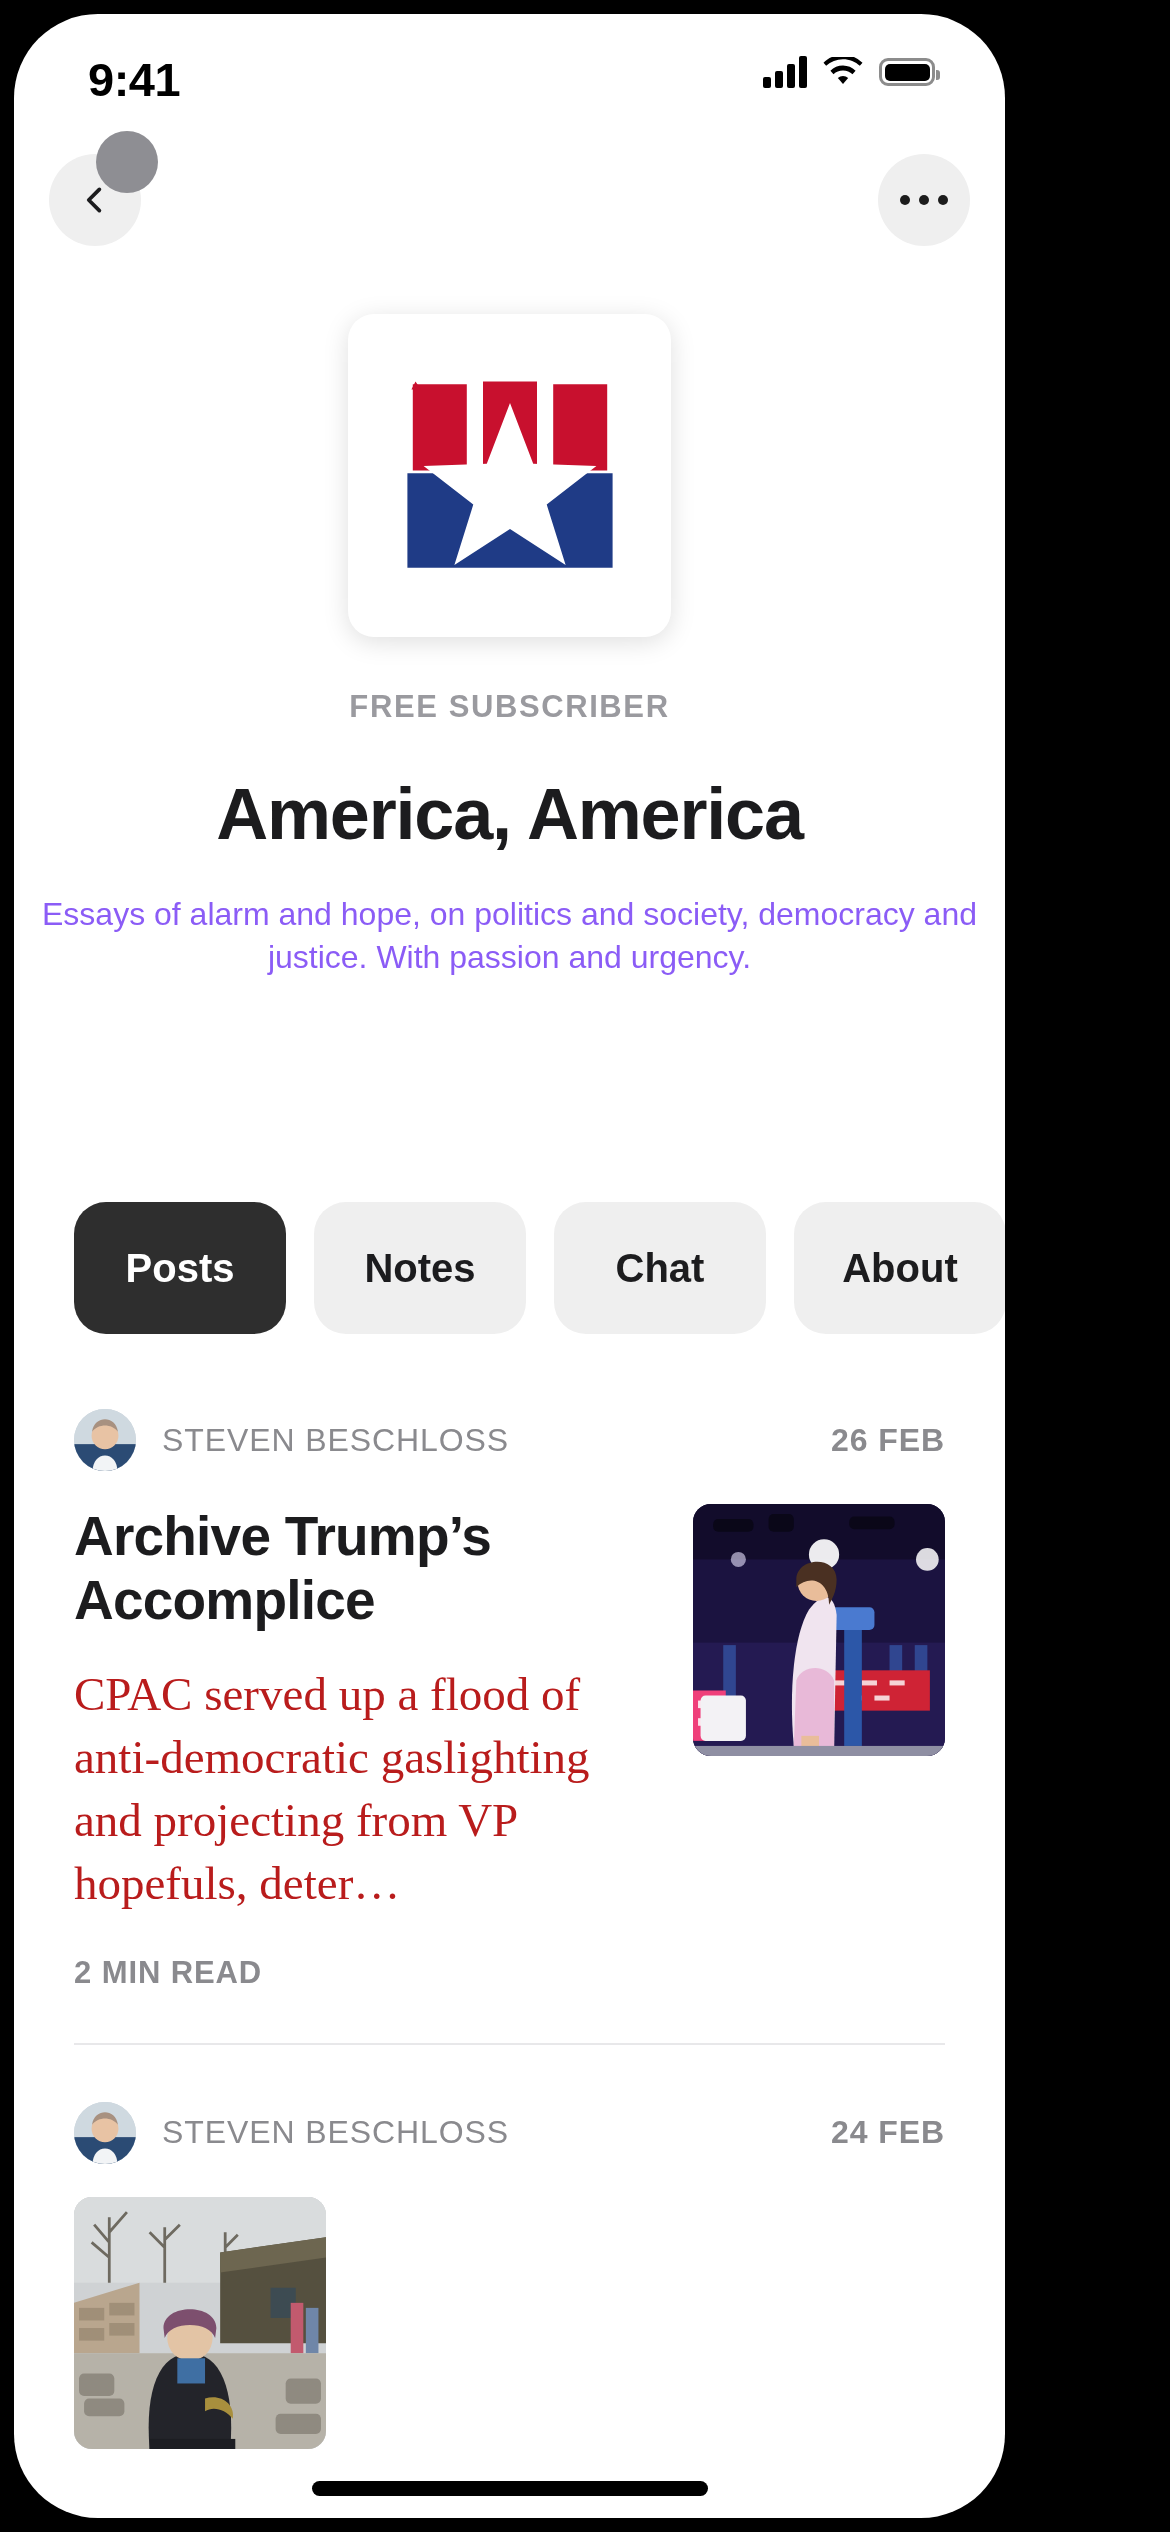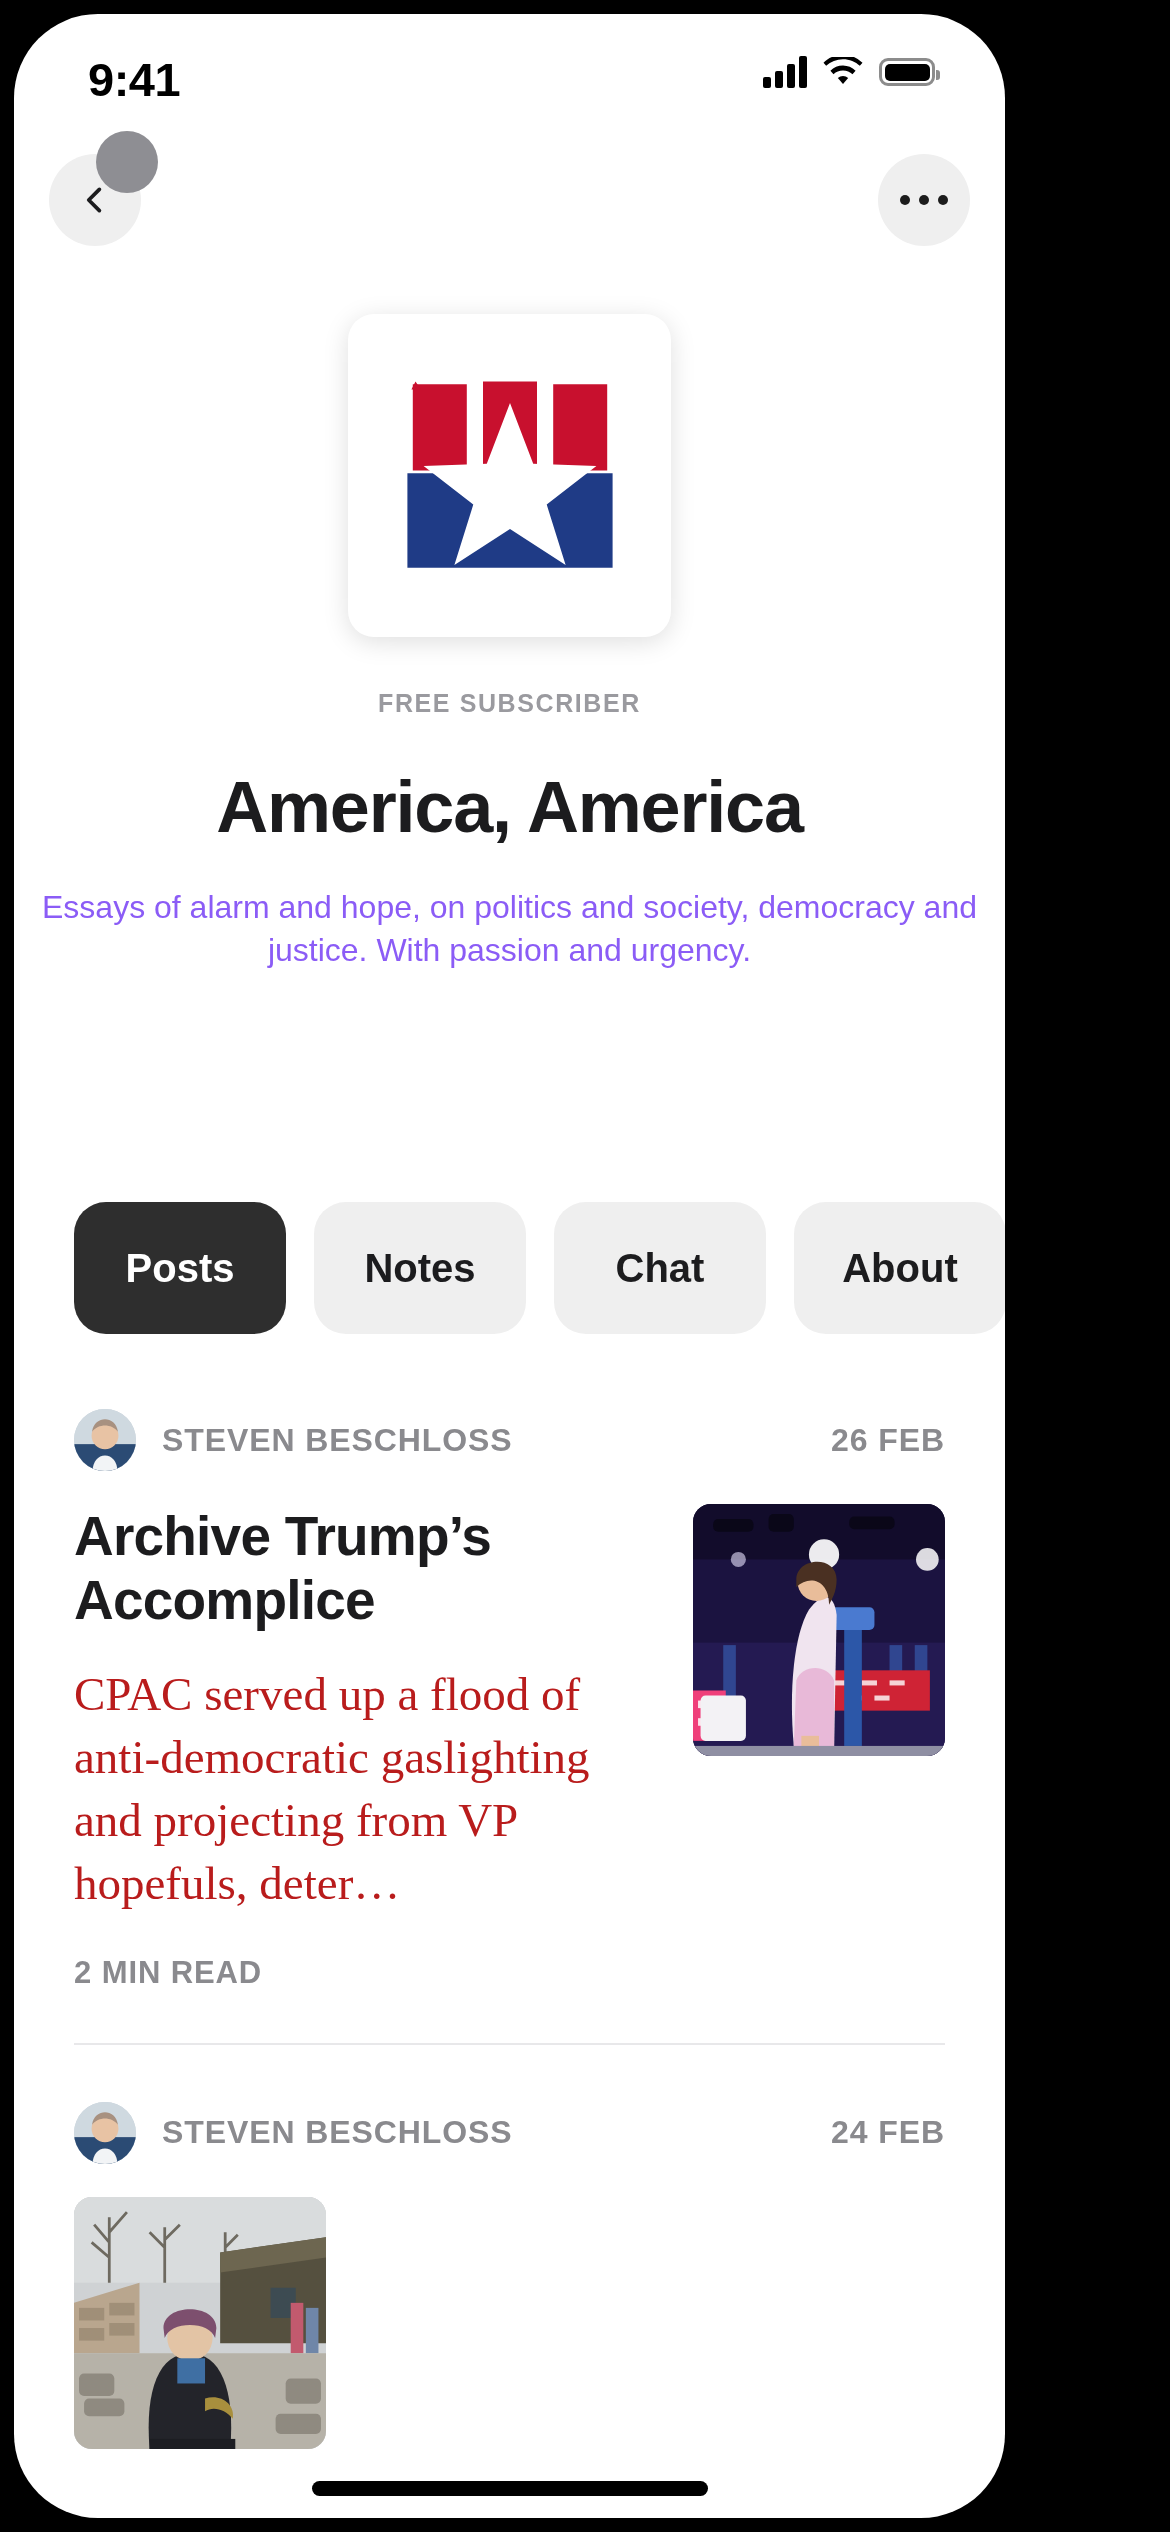--- a/index.html
+++ b/index.html
@@ -83,21 +83,21 @@
     width:323px; height:323px; margin:0 auto;
     background:#fff; border-radius:26px;
     box-shadow:0 5px 26px rgba(0,0,0,.13);
     display:flex; align-items:center; justify-content:center;
     overflow:hidden;
   }
   .logo-card svg { width:270px; height:270px; display:block; }
 
   .subscriber-label {
     margin-top:52px;
-    font-size:25px; font-weight:700; color:#9a9a9f;
+    font-size:31px; font-weight:700; color:#9a9a9f;
     letter-spacing:1.6px;
   }
   .pub-title {
     margin-top:48px;
     font-size:72px; font-weight:700; color:#1c1c1e;
     letter-spacing:-1.2px;
   }
   .pub-desc {
     margin:38px auto 0; max-width:980px;
     font-size:32px; line-height:1.33; color:#8b5cf6;
@@ -127,21 +127,21 @@
   .post-meta {
     display:flex; align-items:center; height:72px; margin-bottom:28px;
   }
   .avatar {
     width:62px; height:62px; border-radius:50%;
     overflow:hidden; flex:0 0 auto; background:#c9d3dc;
   }
   .avatar svg { display:block; width:100%; height:100%; }
   .author {
     margin-left:26px;
-    font-size:32px; font-weight:700; color:#8a8a8e;
+    font-size:32px; font-weight:400; color:#8a8a8e;
     letter-spacing:.9px;
   }
   .post-date {
     margin-left:auto;
     font-size:32px; font-weight:700; color:#8a8a8e;
     letter-spacing:.9px;
   }
   .post-body { display:flex; gap:34px; }
   .post-text { flex:1 1 auto; min-width:0; }
   .post-title {

